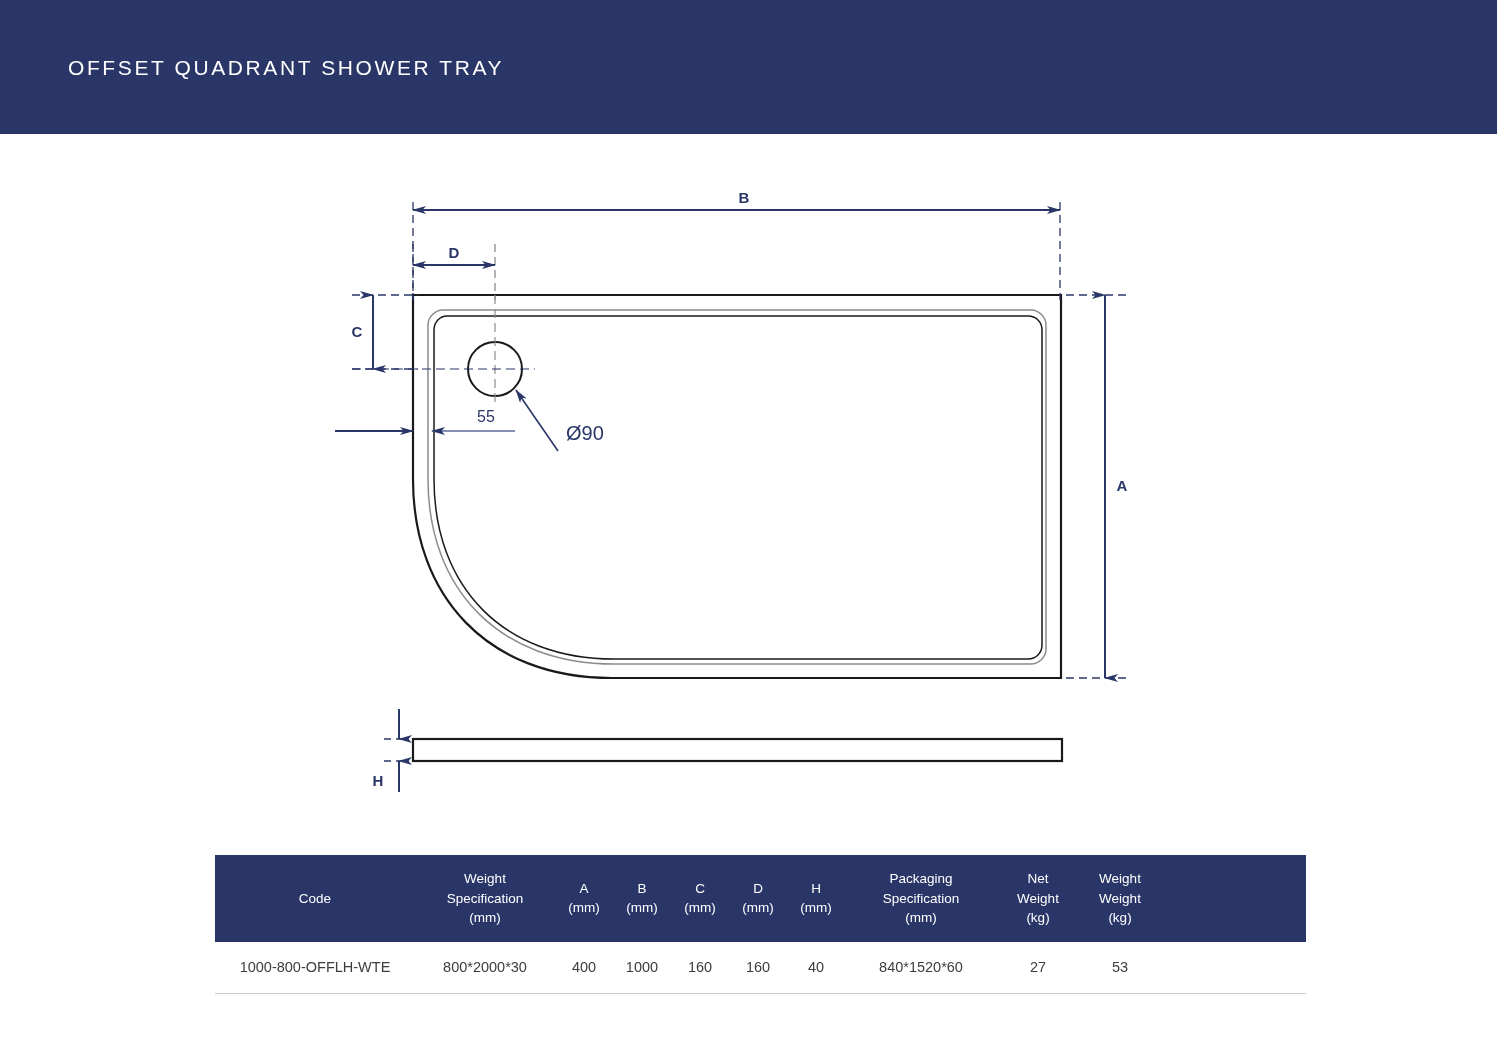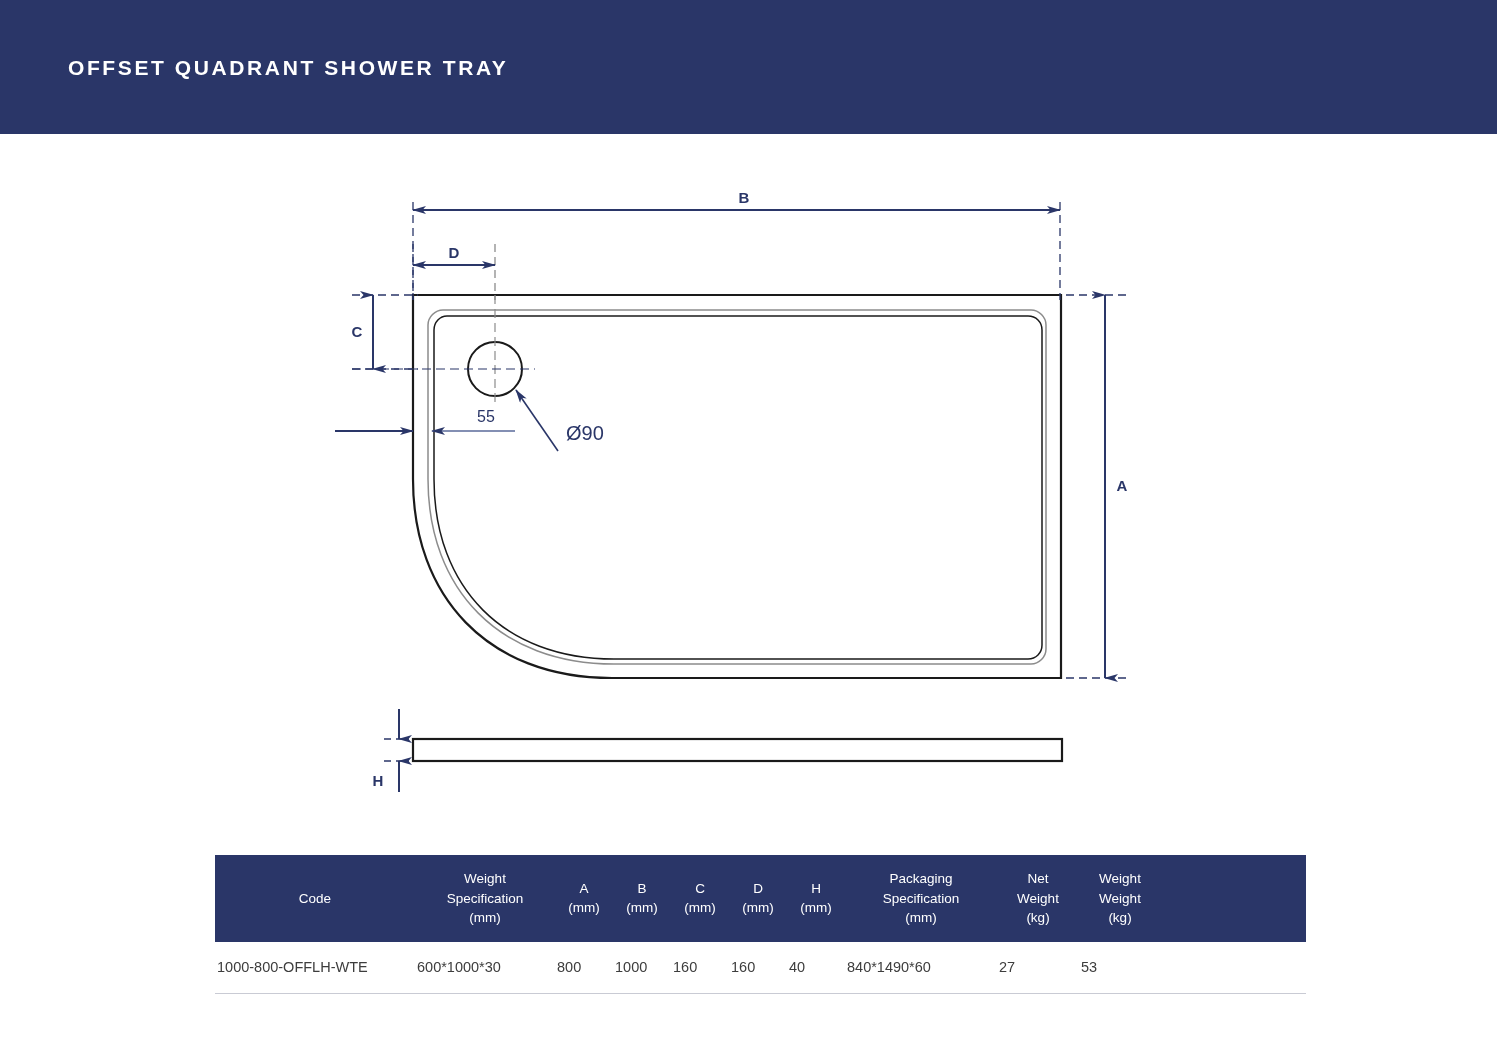--- a/index.html
+++ b/index.html
@@ -24,21 +24,21 @@
     top: 0;
     width: 1497px;
     height: 134px;
     background: #2a3668;
   }
   .banner-title {
     position: absolute;
     left: 68px;
     top: 56px;
     font-size: 21px;
-    font-weight: bold;
+    font-weight: normal;
     letter-spacing: 2.6px;
     color: #ffffff;
     text-transform: uppercase;
     white-space: nowrap;
   }
 
   
   .drawing-wrap {
     position: absolute;
     left: 0;
@@ -68,20 +68,21 @@
     font-weight: normal;
     line-height: 1.45;
     padding: 14px 2px;
     vertical-align: middle;
     text-align: center;
   }
   .spec-table tbody td {
     color: #3d3d3d;
     font-size: 14.5px;
     font-weight: normal;
+    text-align: center;
     padding: 17px 2px 18px;
     border-bottom: 1.6px solid #c9cbd4;
     vertical-align: middle;
   }
   .col-code      { width: 200px; }
   .col-prodspec  { width: 140px; }
   .col-dim       { width: 58px; }
   .col-packspec  { width: 152px; }
   .col-weight    { width: 82px; }
   .col-pad       { width: 145px; }
@@ -255,25 +256,25 @@
         <span>Weight</span><br>
         <span>Weight</span><br>
         <span>(kg)</span>
       </th>
       <th></th>
     </tr>
   </thead>
   <tbody>
     <tr>
       <td>1000-800-OFFLH-WTE</td>
-      <td>600*1000*30</td>
-      <td>800</td>
+      <td>800*2000*30</td>
+      <td>400</td>
       <td>1000</td>
       <td>160</td>
       <td>160</td>
       <td>40</td>
-      <td>840*1490*60</td>
+      <td>840*1520*60</td>
       <td>27</td>
       <td>53</td>
       <td></td>
     </tr>
   </tbody>
 </table>
 
 </body></html>

